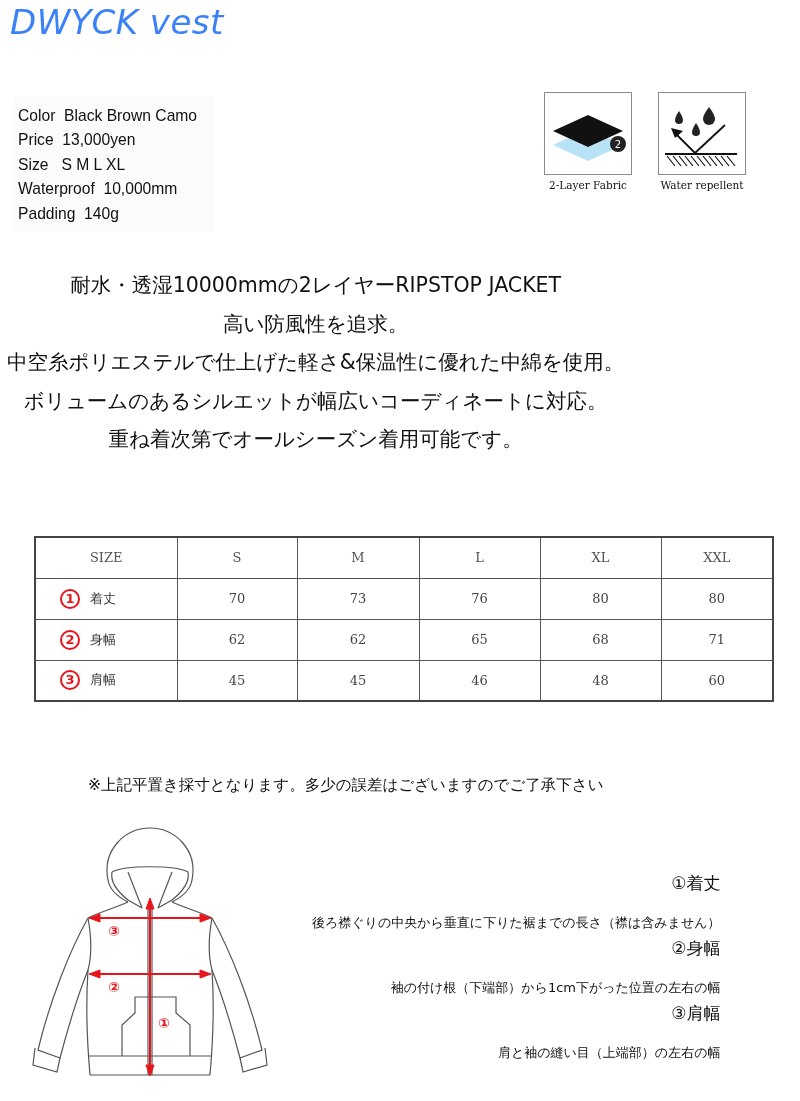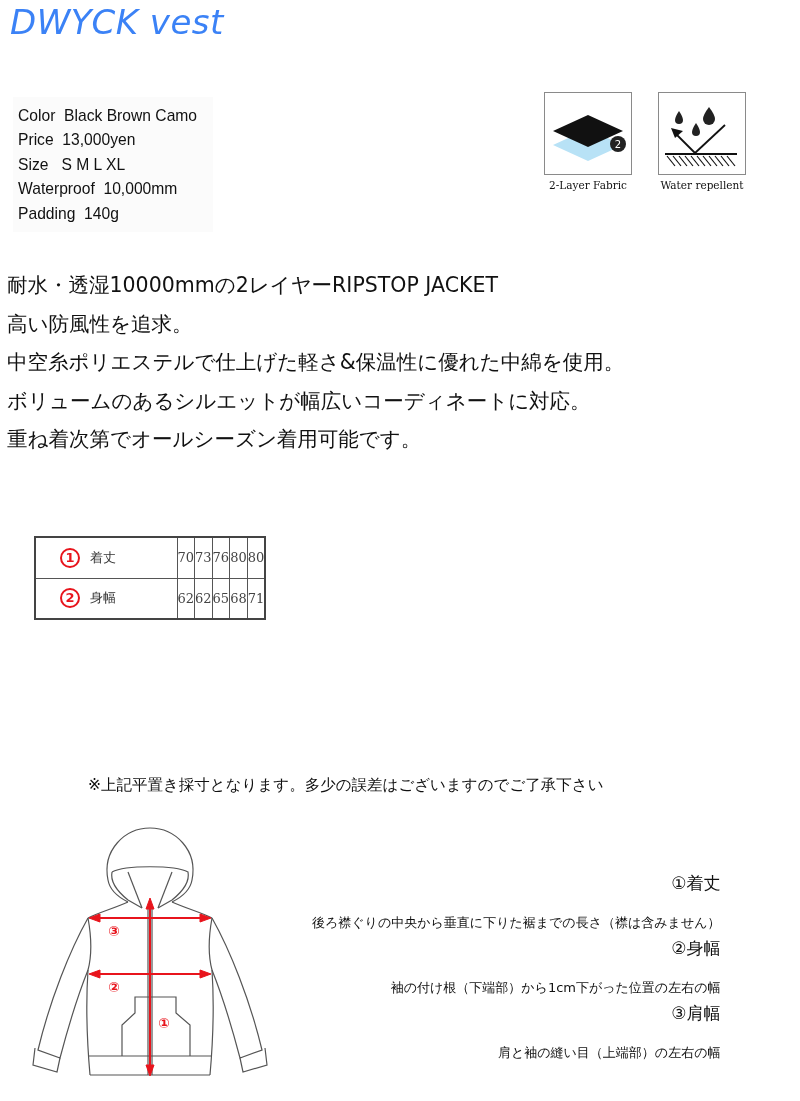--- a/index.html
+++ b/index.html
@@ -33,21 +33,21 @@
     }
     .feat-layer { left: 544px; }
     .feat-water { left: 658px; }
     .box svg { position: absolute; left: 0; top: 0; }
 
     .desc {
       position: absolute; left: 7px; top: 266px;
     }
     .desc-line {
       font-family: "DejaVu Sans", sans-serif; font-size: 20.5px; line-height: 38.6px;
-      color: #111; white-space: nowrap;
+      color: #111; white-space: nowrap; text-align: center;
     }
 
     .size-table {
       position: absolute; left: 34px; top: 536px;
       border-collapse: collapse; border: 2px solid #444;
     }
     .size-table td, .size-table th {
       border: 1.5px solid #555; height: 41px; text-align: center;
       font-family: "DejaVu Serif", serif; font-weight: normal; font-size: 13px; color: #444;
     }
@@ -136,39 +136,57 @@
 <div class="desc">
   <div class="desc-line">耐水・透湿10000mmの2レイヤーRIPSTOP JACKET</div>
   <div class="desc-line">高い防風性を追求。</div>
   <div class="desc-line">中空糸ポリエステルで仕上げた軽さ&amp;保温性に優れた中綿を使用。</div>
   <div class="desc-line">ボリュームのあるシルエットが幅広いコーディネートに対応。</div>
   <div class="desc-line">重ね着次第でオールシーズン着用可能です。</div>
 </div>
 
 <table class="size-table">
   <tbody>
+      <tr>
+    <th class="col-label">SIZE</th>
+    <th class="col-s">S</th>
+    <th class="col-m">M</th>
+    <th class="col-l">L</th>
+    <th class="col-xl">XL</th>
+    <th class="col-xxl">XXL</th>
+  </tr>
   <tr>
     <td class="col-label">
       <span class="circ">1</span><span class="row-name">着丈</span>
     </td>
     <td>70</td>
     <td>73</td>
     <td>76</td>
     <td>80</td>
     <td>80</td>
   </tr>
   <tr>
     <td class="col-label">
       <span class="circ">2</span><span class="row-name">身幅</span>
     </td>
     <td>62</td>
     <td>62</td>
     <td>65</td>
     <td>68</td>
     <td>71</td>
+  </tr>
+  <tr>
+    <td class="col-label">
+      <span class="circ">3</span><span class="row-name">肩幅</span>
+    </td>
+    <td>45</td>
+    <td>45</td>
+    <td>46</td>
+    <td>48</td>
+    <td>60</td>
   </tr>
 </tbody>
   </table>
 
 <div class="note">※上記平置き採寸となります。多少の誤差はございますのでご了承下さい</div>
 
 <div class="diagram">
   <svg width="250" height="270" viewBox="0 0 250 270">
     <g fill="none" stroke="#555" stroke-width="1.2">
 

